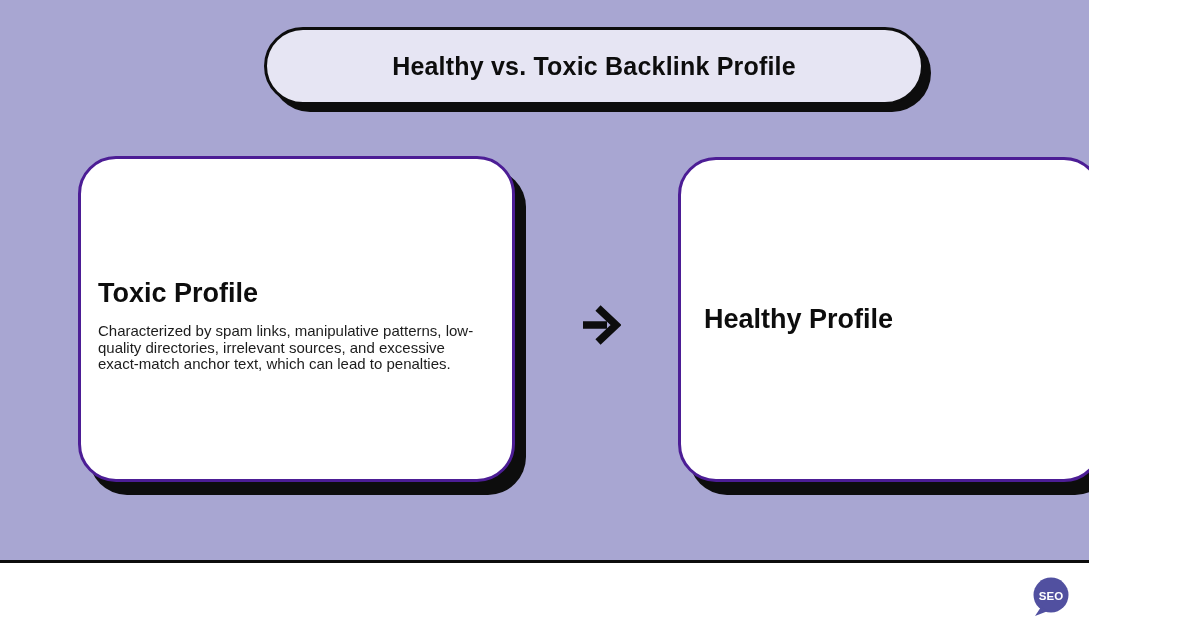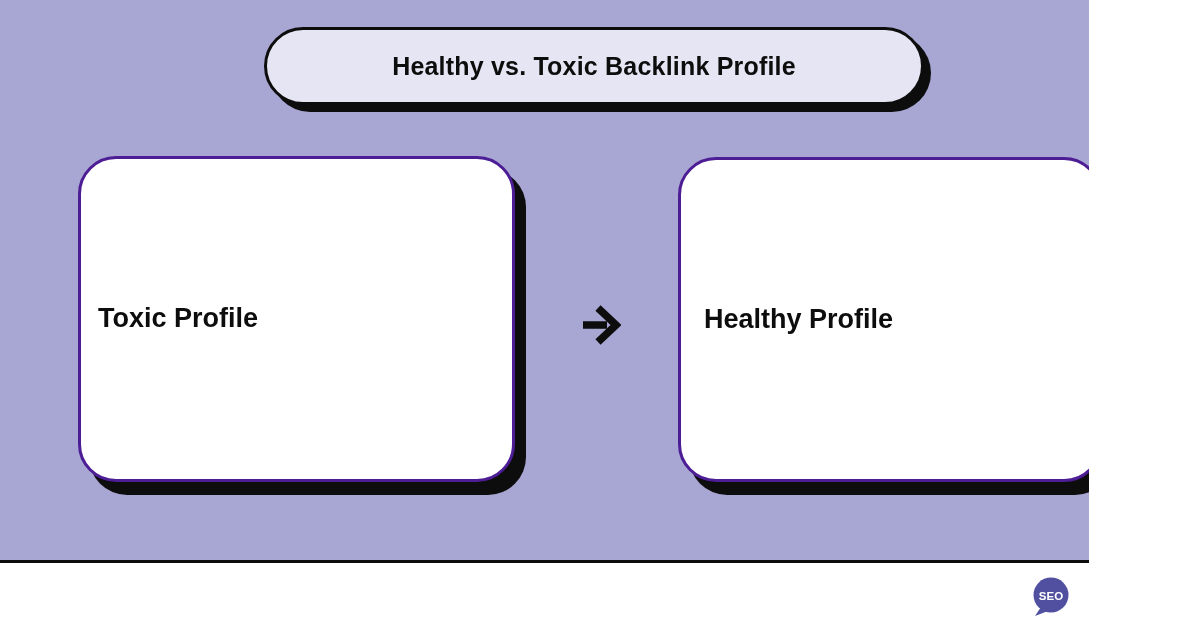--- a/index.html
+++ b/index.html
@@ -112,20 +112,21 @@
 <body>
 
 <div class="canvas">
 
   <div class="banner">
     <div class="banner-title">Healthy vs. Toxic Backlink Profile</div>
   </div>
 
   <div class="card toxic">
     <h2 class="card-heading">Toxic Profile</h2>
+    <p class="card-desc">Characterized by spam links, manipulative patterns, low-quality directories, irrelevant sources, and excessive exact-match anchor text, which can lead to penalties.</p>
   </div>
 
   <div class="arrow-wrap">
     <svg width="40" height="44" viewBox="0 0 40 44" aria-hidden="true">
       <path d="M2 22 H26" stroke="#0d0d0d" stroke-width="7.5" fill="none"></path>
       <path d="M17 5 L35 22 L17 39" stroke="#0d0d0d" stroke-width="7.5" fill="none" stroke-linejoin="miter"></path>
     </svg>
   </div>
 
   <div class="card healthy">

